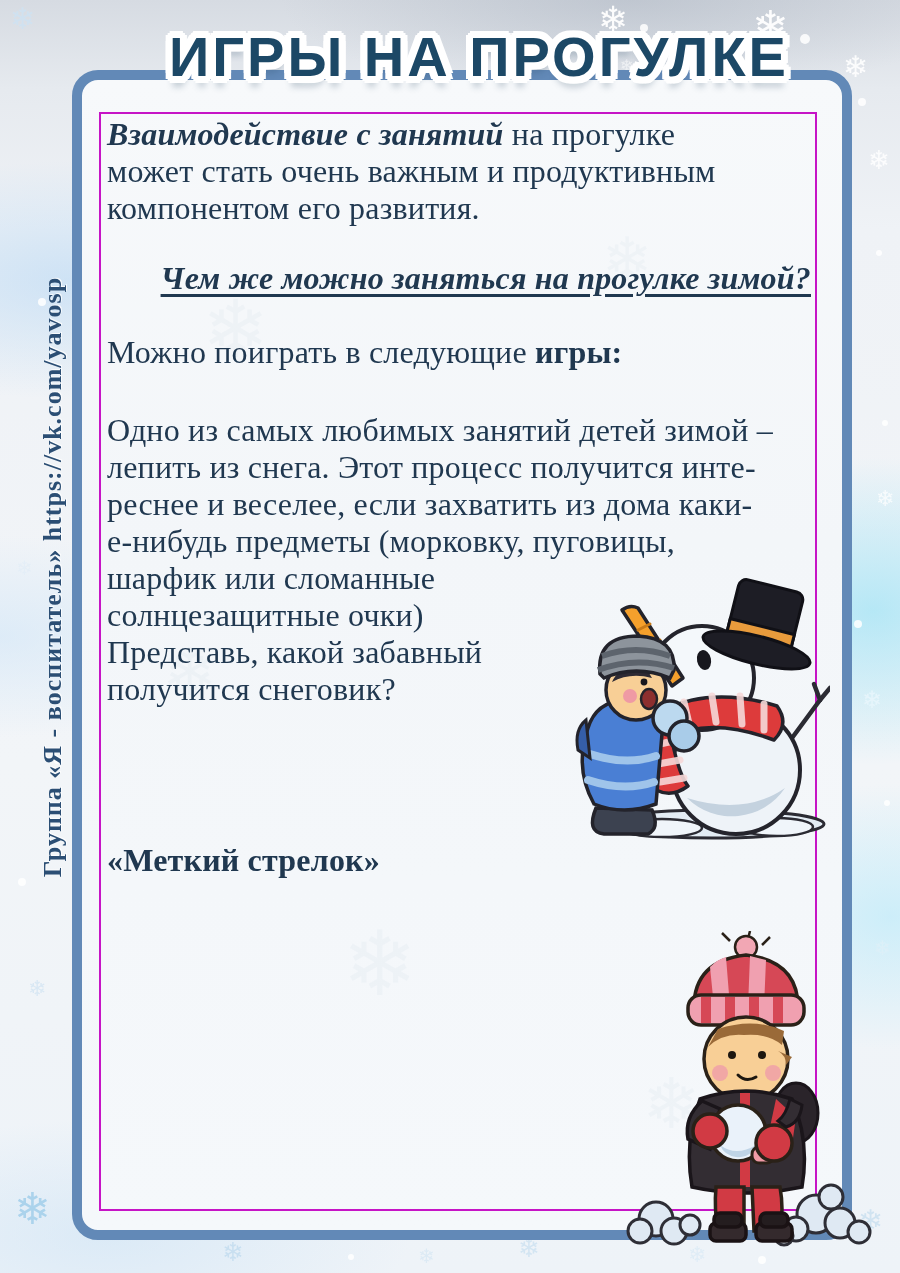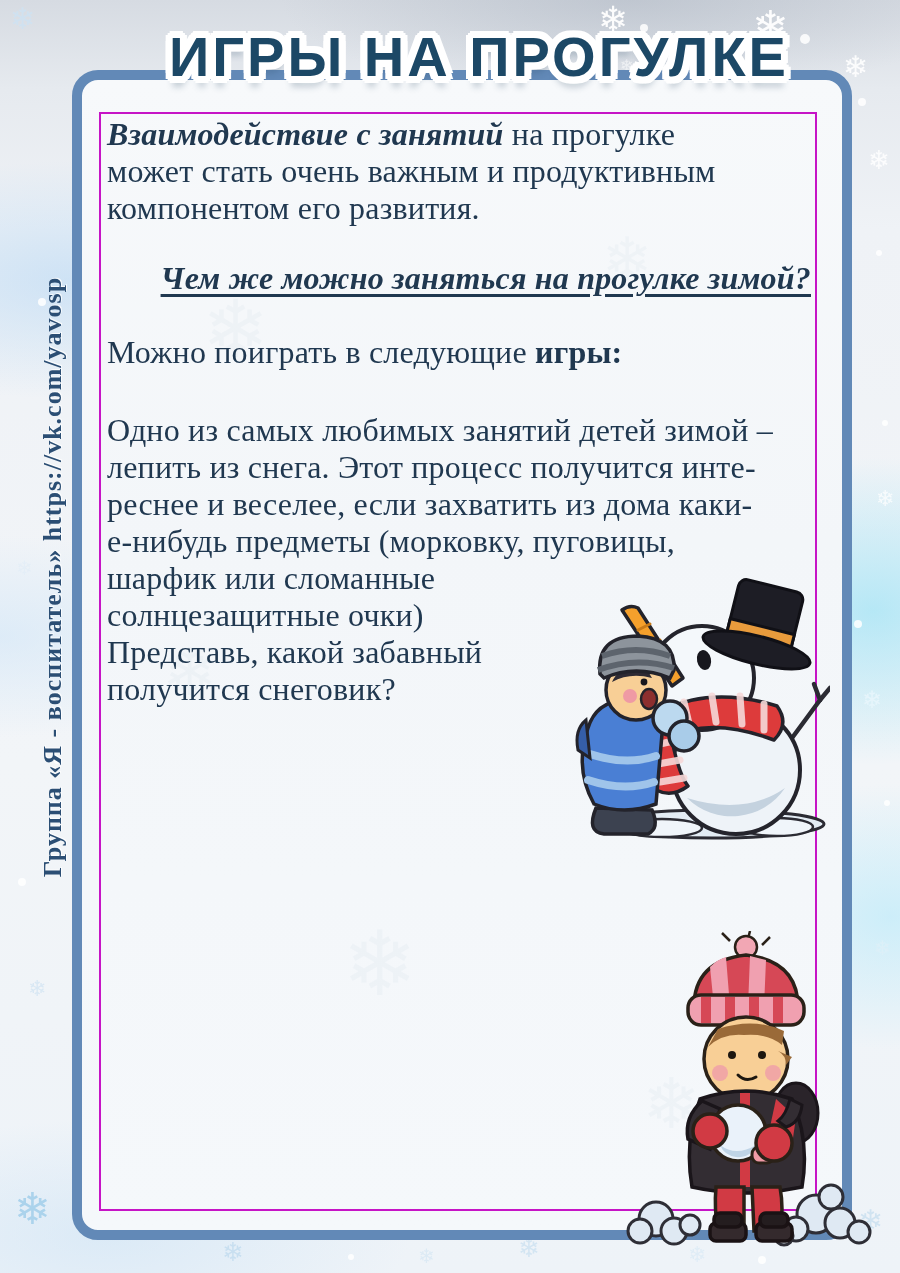--- a/index.html
+++ b/index.html
@@ -93,20 +93,21 @@
 лепить из снега. Этот процесс получится инте-
 реснее и веселее, если захватить из дома каки-
 е-нибудь предметы (морковку, пуговицы,
 шарфик или сломанные
 солнцезащитные очки)
 Представь, какой забавный
 получится снеговик?</span>
       </div>
 
       <div class="tblock" style="top:728px;">
+        <span class="game-name">«Меткий стрелок»</span>
       </div>
 
     </div>
   </div>
 <span class="bg-flake flake" style="left: 120px; top: 210px; font-size: 80px;">❄</span>
     <span class="bg-flake flake" style="left: 520px; top: 150px; font-size: 60px;">❄</span>
     <span class="bg-flake flake" style="left: 260px; top: 840px; font-size: 90px;">❄</span>
     <span class="bg-flake flake" style="left: 560px; top: 990px; font-size: 70px;">❄</span>
     <span class="bg-flake flake" style="left: 80px; top: 560px; font-size: 66px;">❄</span>
   </div>

